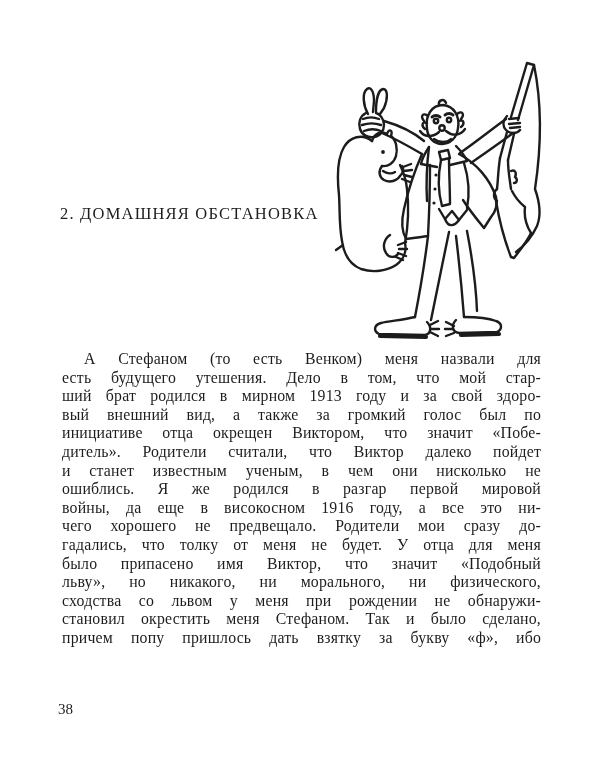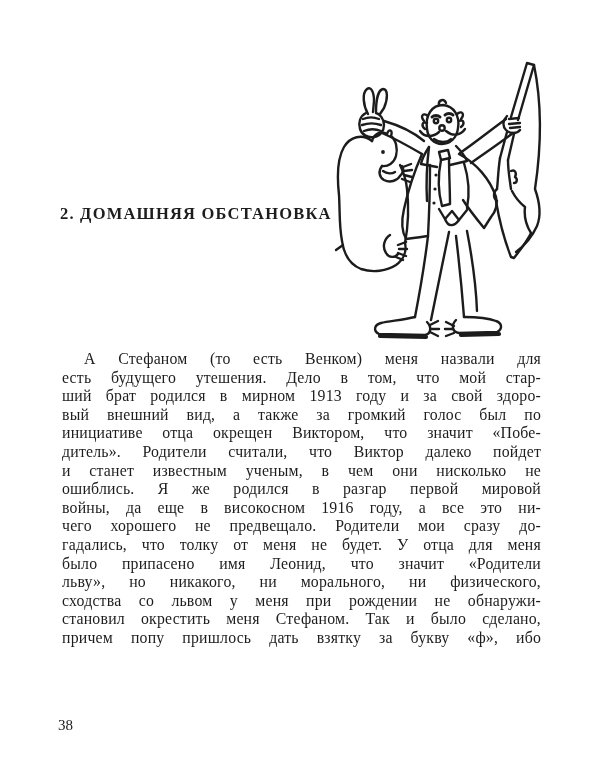--- a/index.html
+++ b/index.html
@@ -6,21 +6,21 @@
   .page {
     position:relative;
     width:600px; height:782px;
     background:#ffffff;
     font-family:"Liberation Serif", serif;
     color:#1d1d1d;
     overflow:hidden;
   }
   .heading {
     position:absolute; left:60px; top:204px;
-    font-size:16.5px; font-weight:bold;
+    font-size:16.5px; font-weight:normal;
     letter-spacing:1.2px;
     white-space:nowrap;
     text-align:right;
   }
   .illustration {
     position:absolute; left:330px; top:58px;
     width:245px; height:292px;
   }
   .illustration svg { display:block; width:245px; height:292px; }
   .paragraph {
@@ -31,21 +31,20 @@
   .text-line {
     height:18.6px; overflow:hidden;
     text-align:justify;
     text-align-last:justify;
     word-spacing:1.5px;
   }
   .text-line:first-child { padding-left:22px; }
   .page-number {
     position:absolute; left:58px; top:701px;
     font-size:15px;
-    margin-top:16px;
   }
 </style>
 </head>
 <body>
 
 <div class="page">
 
   <div class="heading">2. ДОМАШНЯЯ ОБСТАНОВКА</div>
 
   <div class="illustration">
@@ -144,21 +143,21 @@
       <div class="text-line">есть будущего утешения. Дело в том, что мой стар-</div>
       <div class="text-line">ший брат родился в мирном 1913 году и за свой здоро-</div>
       <div class="text-line">вый внешний вид, а также за громкий голос был по</div>
       <div class="text-line">инициативе отца окрещен Виктором, что значит «Побе-</div>
       <div class="text-line">дитель». Родители считали, что Виктор далеко пойдет</div>
       <div class="text-line">и станет известным ученым, в чем они нисколько не</div>
       <div class="text-line">ошиблись. Я же родился в разгар первой мировой</div>
       <div class="text-line">войны, да еще в високосном 1916 году, а все это ни-</div>
       <div class="text-line">чего хорошего не предвещало. Родители мои сразу до-</div>
       <div class="text-line">гадались, что толку от меня не будет. У отца для меня</div>
-      <div class="text-line">было припасено имя Леонид, что значит «Родители</div>
+      <div class="text-line">было припасено имя Виктор, что значит «Подобный</div>
       <div class="text-line">льву», но никакого, ни морального, ни физического,</div>
       <div class="text-line">сходства со львом у меня при рождении не обнаружи-</div>
       <div class="text-line">становил окрестить меня Стефаном. Так и было сделано,</div>
       <div class="text-line">причем попу пришлось дать взятку за букву «ф», ибо</div>
     </div>
 
   <div class="page-number">38</div>
 
 </div>
 

